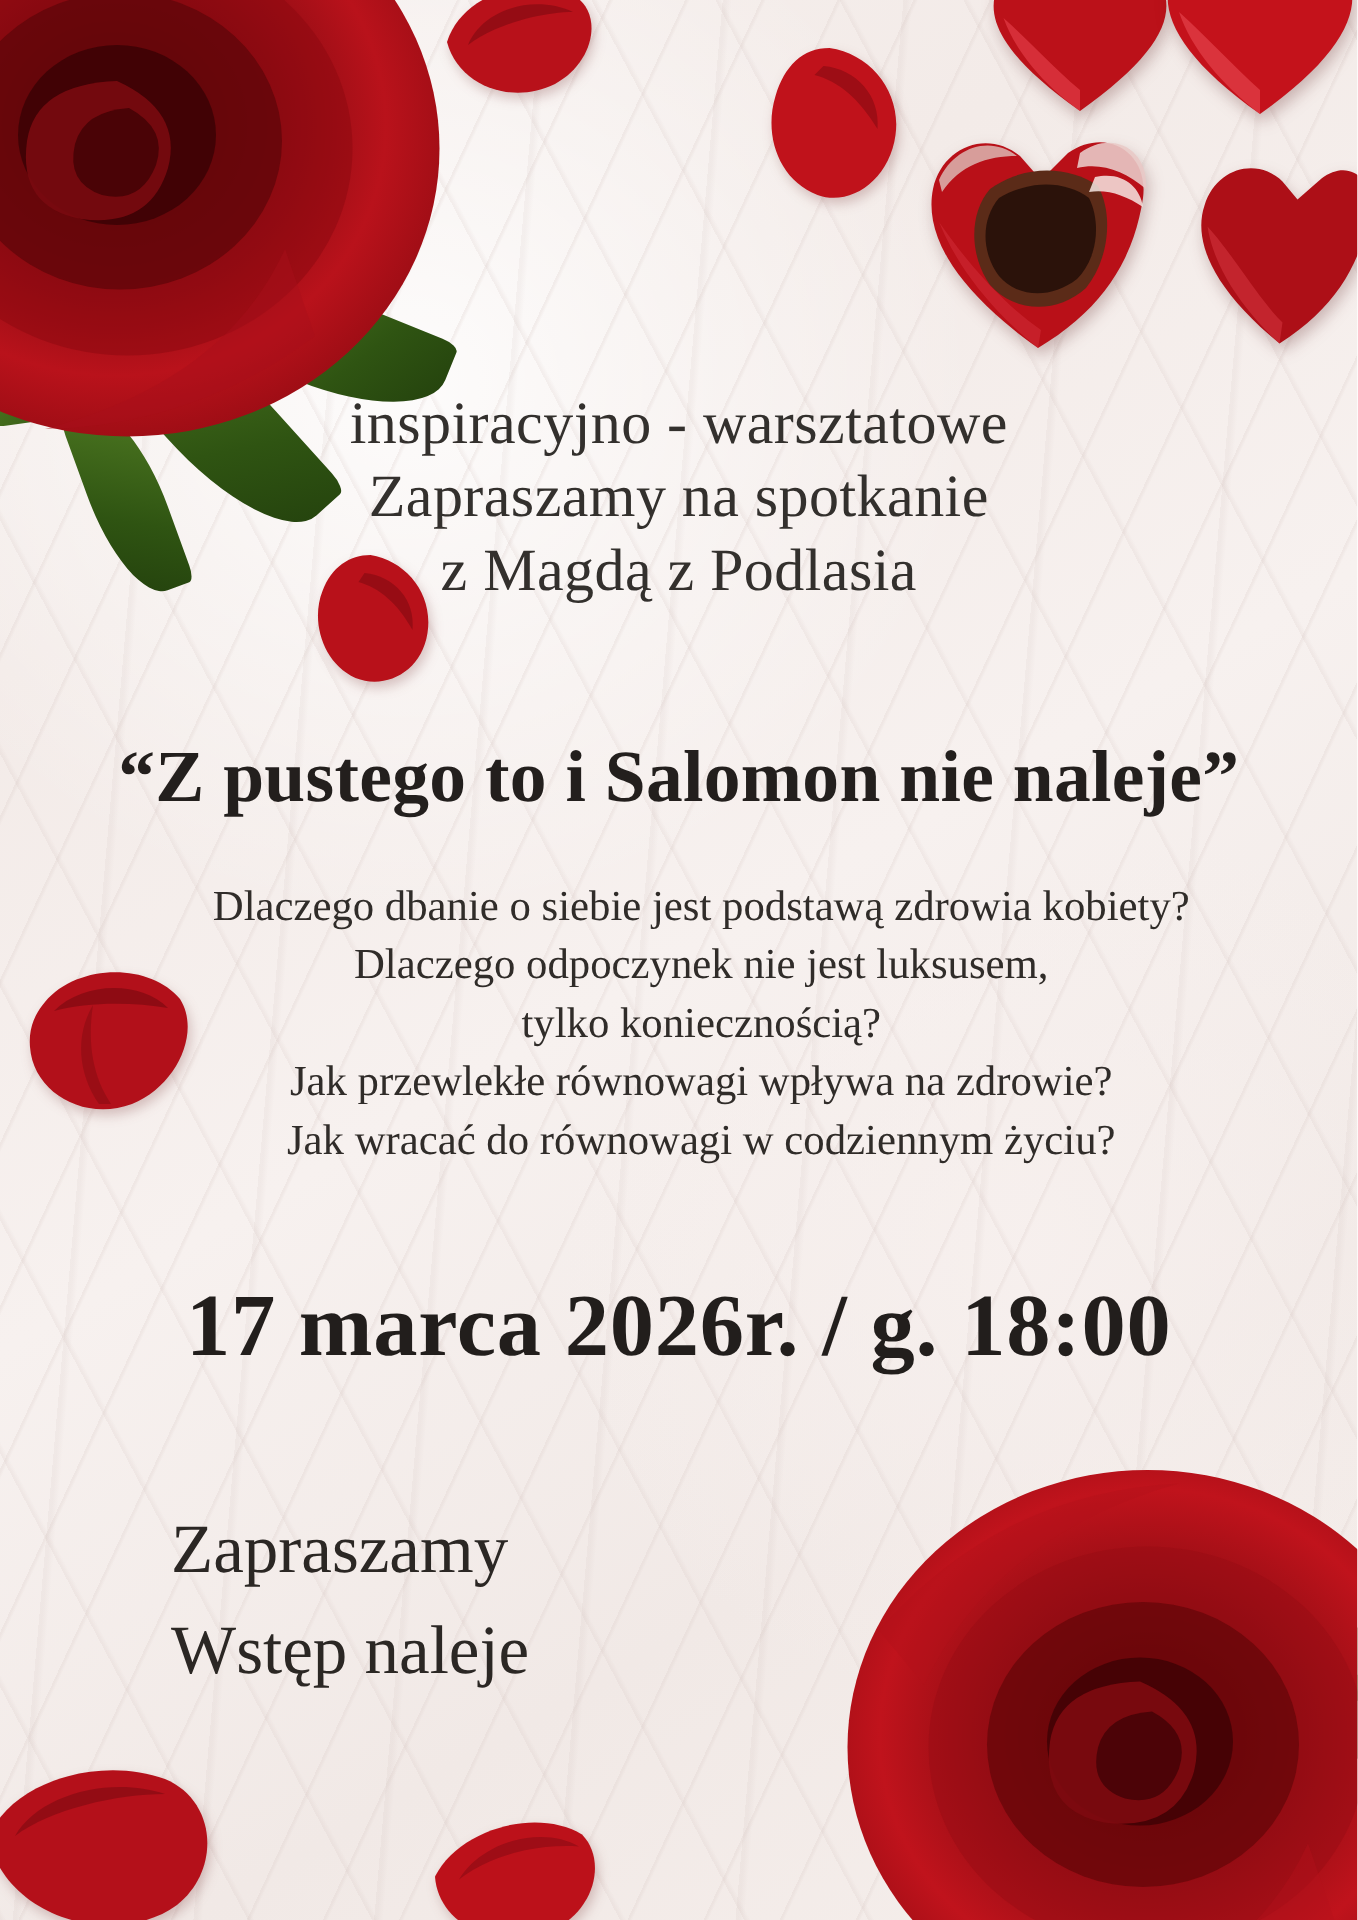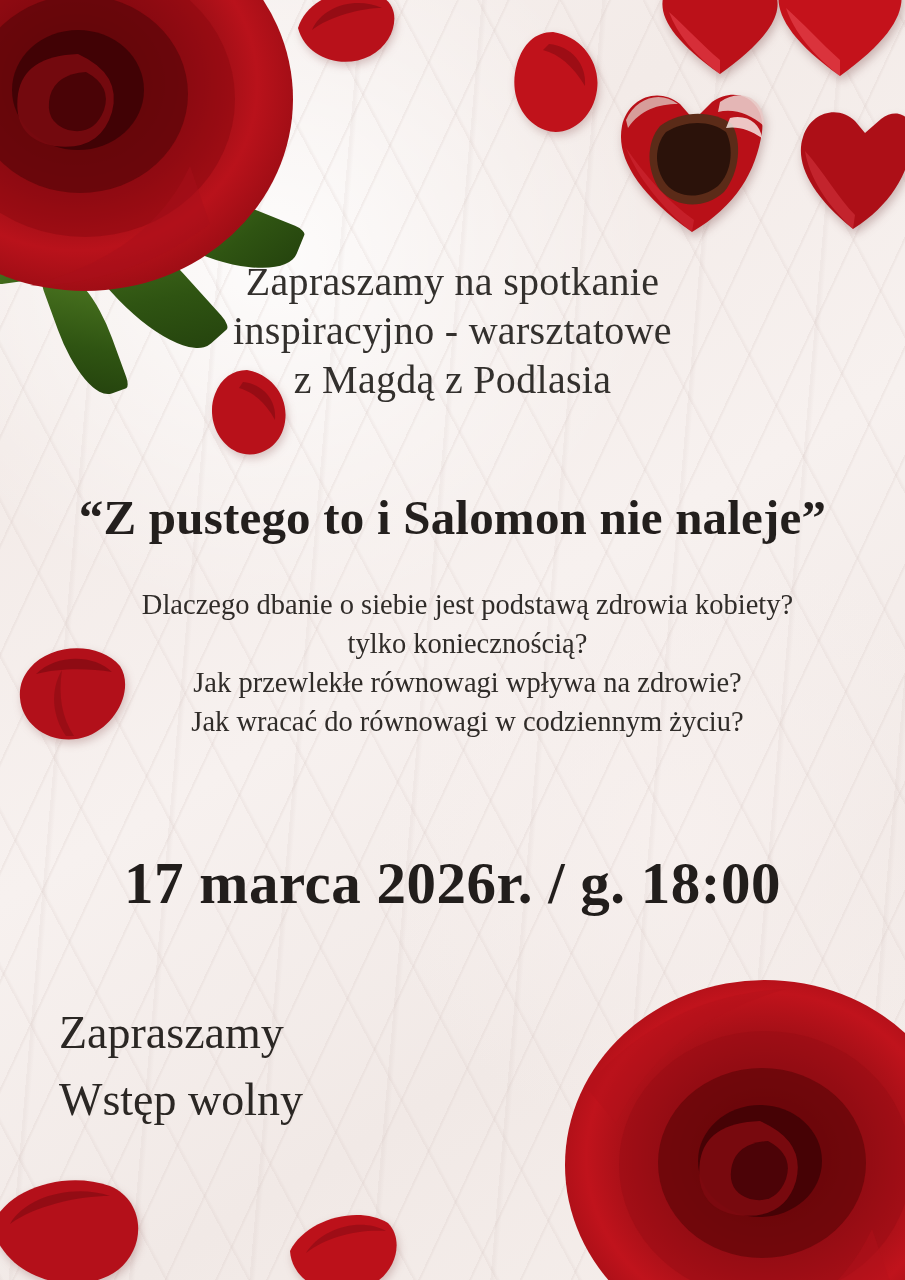--- a/index.html
+++ b/index.html
@@ -72,21 +72,21 @@
     top: 918px;
     font-size: 28px;
     color: #302c29;
   }
   .closing {
     top: 1000px;
     font-size: 46px;
     line-height: 1.45;
     color: #2b2724;
     text-align: left;
-    padding-left: 59px;
+    padding-left: 114px;
     width: auto;
   }
 
   
   .deco { position: absolute; z-index: 3; pointer-events: none; }
 
   
   .rose-tl { left: -120px; top: -96px; width: 440px; height: 400px; }
   .rose-br { left: 560px; top: 975px; width: 420px; height: 380px; }
 
@@ -220,36 +220,37 @@
   </svg>
 
   <svg class="petal" style="left:280px;top:1205px;width:120px;height:90px;" viewBox="0 0 120 90" xmlns="http://www.w3.org/2000/svg">
     <path d="M10 46 C26 14 78 0 108 18 C124 34 118 68 88 82 C52 98 12 78 10 46z" fill="#bc111a"></path>
     <path d="M26 48 C42 22 82 12 106 26 C78 24 46 32 26 48z" fill="#7f0a11" opacity="0.5"></path>
   </svg>
 
   <div class="text-layer">
 
     <div class="block invite">
+      <div>inspiracyjno - warsztatowe</div>
       <div>Zapraszamy na spotkanie</div>
-      <div>inspiracyjno - warsztatowe</div>
       <div>z Magdą z Podlasia</div>
     </div>
 
     <div class="block title">“Z pustego to i Salomon nie naleje”</div>
 
     <div class="block questions">
       <div>Dlaczego dbanie o siebie jest podstawą zdrowia kobiety?</div>
+      <div>Dlaczego odpoczynek nie jest luksusem,</div>
       <div>tylko koniecznością?</div>
       <div>Jak przewlekłe równowagi wpływa na zdrowie?</div>
       <div>Jak wracać do równowagi w codziennym życiu?</div>
     </div>
 
     <div class="block datetime">17 marca 2026r. / g. 18:00</div>
 
 
     <div class="block closing">
       <div>Zapraszamy</div>
-      <div>Wstęp wolny</div>
+      <div>Wstęp naleje</div>
     </div>
 
   </div>
 </div>
 
 </body></html>

